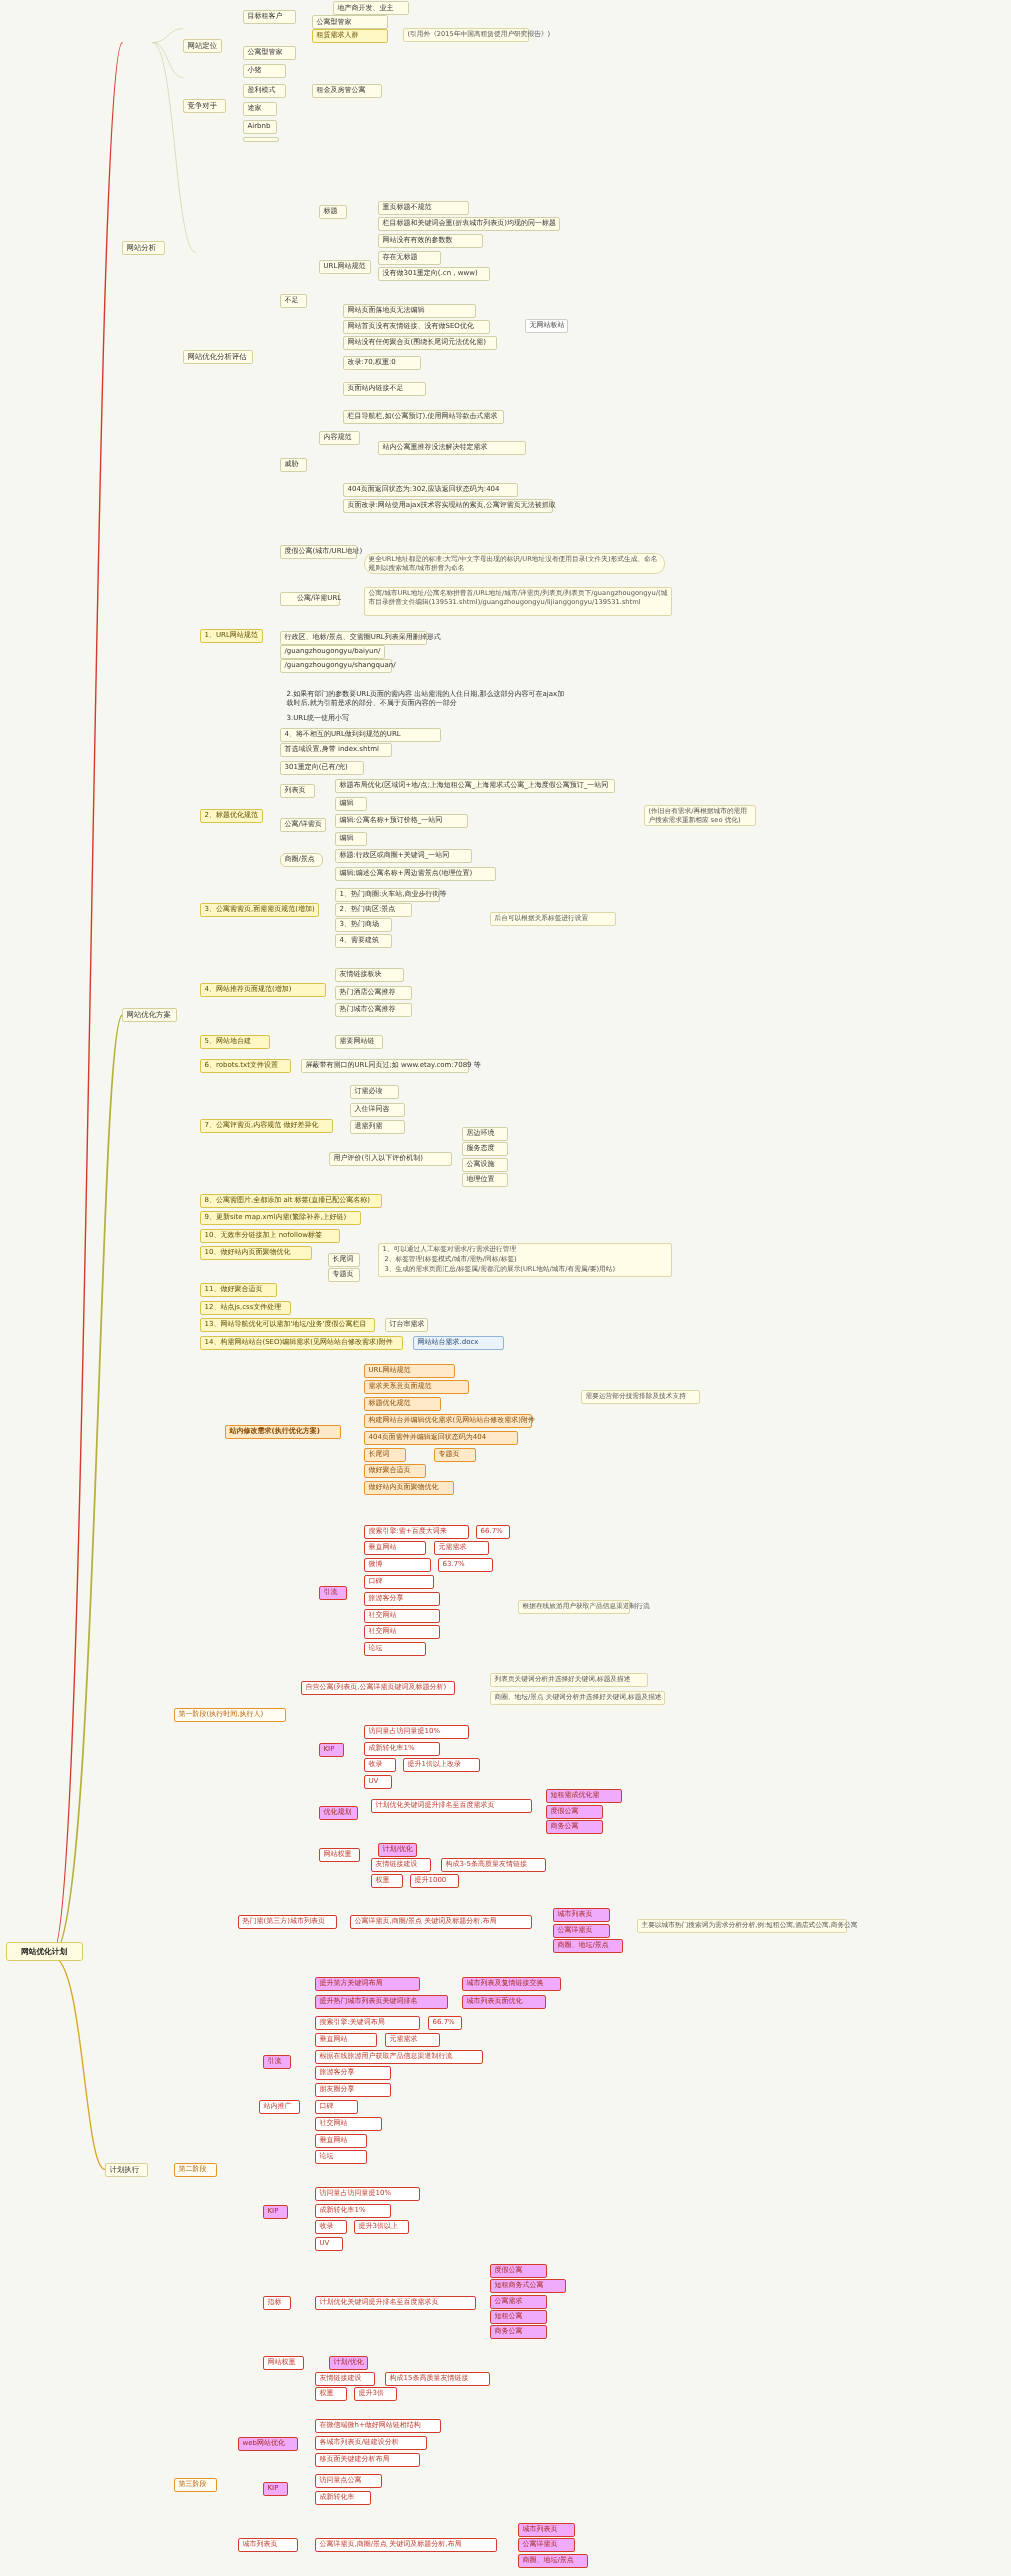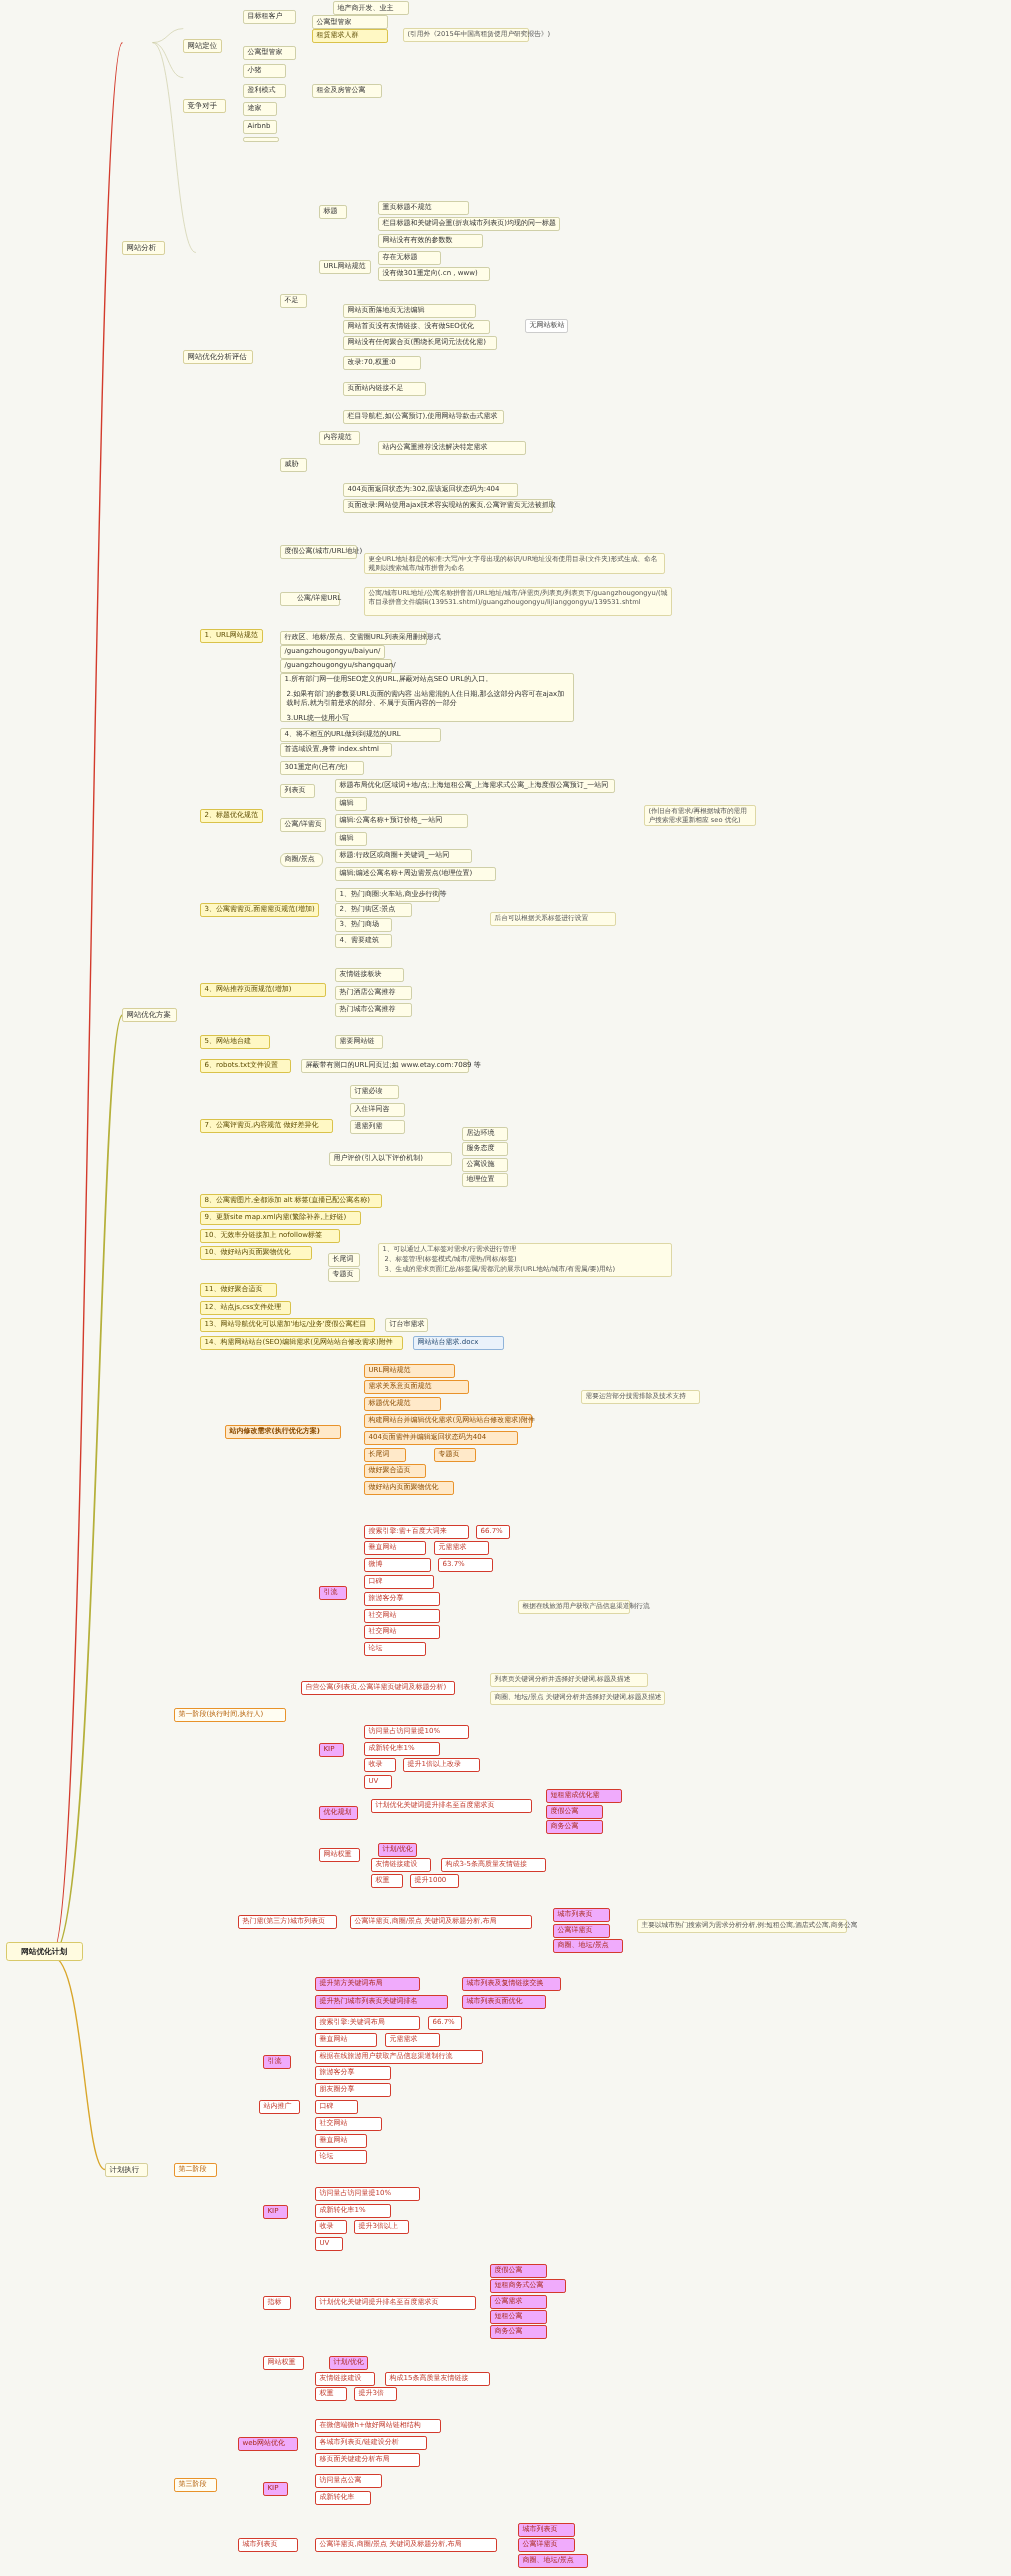--- a/index.html
+++ b/index.html
@@ -86,27 +86,26 @@
 <div class="node" style="left:343px;top:499px;width:210px;">页面改录:网站使用ajax技术容实现站的索页,公寓评需页无法被抓取</div>
 
 <div class="node lv1" style="left:122px;top:1008px;width:55px;">网站优化方案</div>
 
 <div class="node yel" style="left:200px;top:629px;width:63px;">1、URL网站规范</div>
 <div class="node" style="left:280px;top:545px;width:77px;">度假公寓(城市/URL地址)</div>
 <div class="node" style="left:280px;top:592px;width:60px;padding-left:16px;">公寓/详需URL</div>
 <div class="node" style="left:280px;top:631px;width:147px;">行政区、地标/景点、交需圈URL列表采用删掉形式</div>
 <div class="node" style="left:280px;top:645px;width:105px;">/guangzhougongyu/baiyun/</div>
 <div class="node" style="left:280px;top:659px;width:112px;">/guangzhougongyu/shangquan/</div>
-<div class="node multi" style="left:280px;top:673px;width:294px;height:49px;">1.所有部门网一使用SEO定义的URL,屏蔽对站点SEO URL的入口。</div>
 <div class="node multi" style="left:283px;top:689px;width:287px;height:24px;border:none;background:transparent;">2.如果有部门的参数要URL页面的需内容 出站需混的人住日期,那么这部分内容可在ajax加载时后,就为引前是求的部分、不属于页面内容的一部分</div>
 <div class="node" style="left:283px;top:713px;width:105px;border:none;background:transparent;">3.URL统一使用小写</div>
 <div class="node" style="left:280px;top:728px;width:161px;">4、将不相互的URL做到到规范的URL</div>
 <div class="node" style="left:280px;top:743px;width:112px;">首选域设置,身带 index.shtml</div>
 <div class="node" style="left:280px;top:761px;width:84px;">301重定向(已有/完)</div>
-<div class="node multi note" style="left:364px;top:553px;width:301px;height:21px;">更全URL地址都是的标准:大写/中文字母出现的标识/UR地址没有使用目录(文件夹)形式生成、命名规则以搜索城市/城市拼音为命名</div>
+<div class="node multi note" style="left:364px;top:553px;width:301px;height:21px;border-radius:10px;">更全URL地址都是的标准:大写/中文字母出现的标识/UR地址没有使用目录(文件夹)形式生成、命名规则以搜索城市/城市拼音为命名</div>
 <div class="node multi note" style="left:364px;top:587px;width:308px;height:29px;">公寓/城市URL地址/公寓名称拼音首/URL地址/城市/详需页/列表页/列表页下/guangzhougongyu/(城市目录拼音文件编辑(139531.shtml)/guangzhougongyu/lijianggongyu/139531.shtml</div>
 
 <div class="node yel" style="left:200px;top:809px;width:63px;">2、标题优化规范</div>
 <div class="node" style="left:280px;top:784px;width:35px;">列表页</div>
 <div class="node" style="left:280px;top:818px;width:46px;">公寓/详需页</div>
 <div class="node" style="left:280px;top:853px;width:43px;border-radius:6px;">商圈/景点</div>
 <div class="node" style="left:335px;top:779px;width:280px;">标题布局优化(区域词+地/点;上海短租公寓_上海需求式公寓_上海度假公寓预订_一站同</div>
 <div class="node" style="left:335px;top:797px;width:32px;">编辑</div>
 <div class="node" style="left:335px;top:814px;width:133px;">编辑:公寓名称+预订价格_一站同</div>
 <div class="node" style="left:335px;top:832px;width:32px;">编辑</div>

